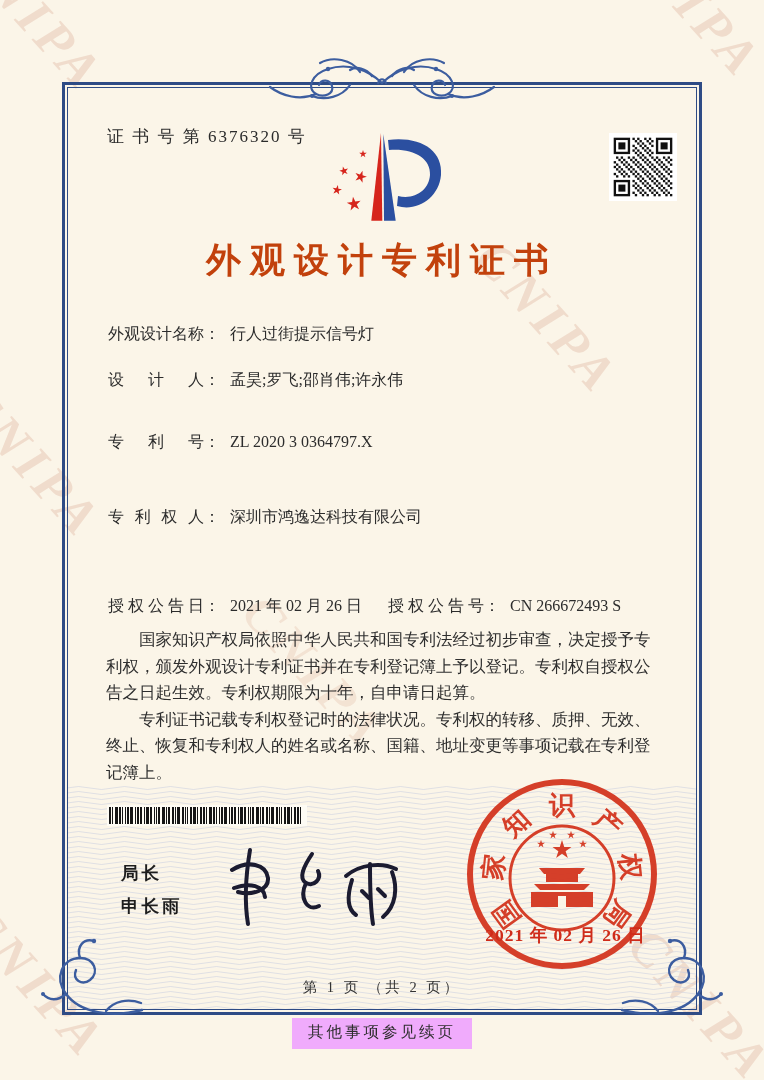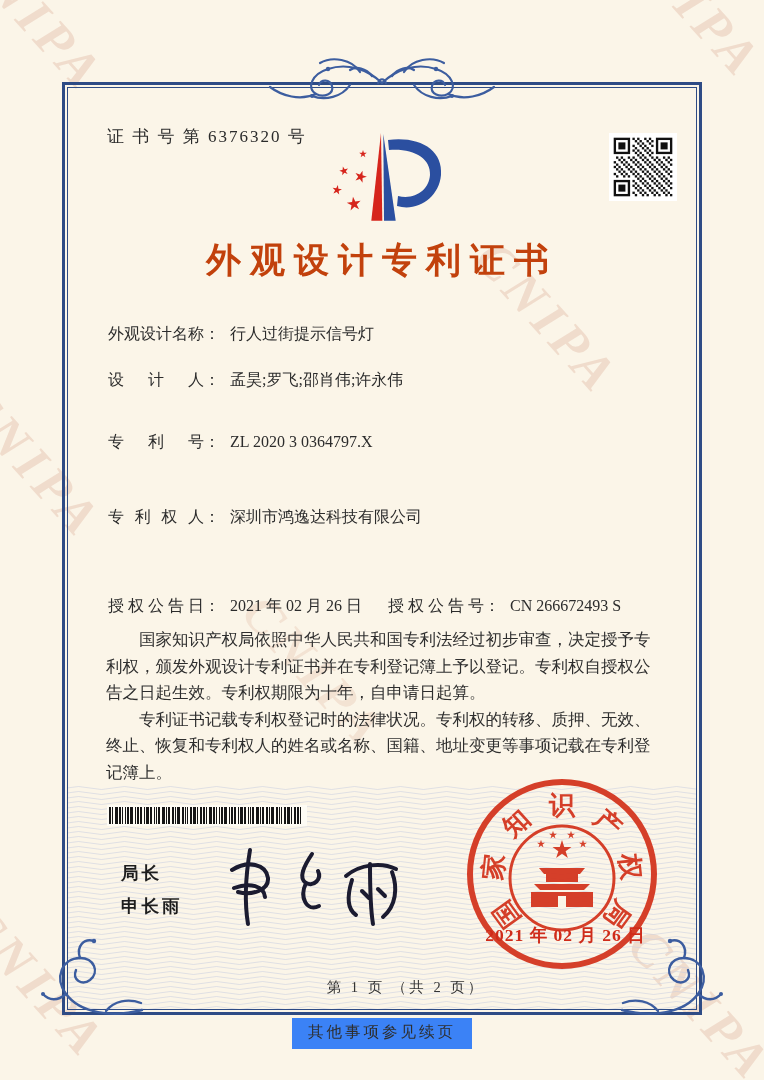--- a/index.html
+++ b/index.html
@@ -47,23 +47,23 @@
     font-size:16.5px;line-height:26.5px;color:#2e2e2e;
   }
   .body-text p{margin:0;text-indent:2em;}
   .officer{left:112px;z-index:5;font-family:"Liberation Sans","DejaVu Sans",sans-serif;
     font-size:17.5px;font-weight:600;letter-spacing:3px;color:#1d1d1d;margin-left:9px;}
   .seal-date{
     left:468px;top:923px;width:195px;text-align:center;z-index:7;
     font-size:17.5px;font-weight:bold;color:#cf2b1a;letter-spacing:1px;white-space:nowrap;
   }
   .footer-page{left:62px;top:978px;width:640px;text-align:center;font-size:14.5px;
-    letter-spacing:3px;color:#333;z-index:5;padding-left:24px;}
+    letter-spacing:3px;color:#333;z-index:5;}
   .footer-note{left:0;top:1018px;width:764px;text-align:center;font-size:15.5px;color:#2e2e2e;z-index:5;}
-  .footer-note span{background:#3b82f6;padding:4px 16px 6px;display:inline-block;letter-spacing:3px;}
+  .footer-note span{background:#f0abfc;padding:4px 16px 6px;display:inline-block;letter-spacing:3px;}
   svg{display:block;}
   .z3{z-index:3;} .z4{z-index:4;} .z5{z-index:5;} .z6{z-index:6;}
 </style>
 </head>
 <body>
 
 <div class="page">
 
   <div class="watermark" style="left:-60px;top:-15px;">CNIPA</div>
   <div class="watermark" style="left:598px;top:-28px;">CNIPA</div>

